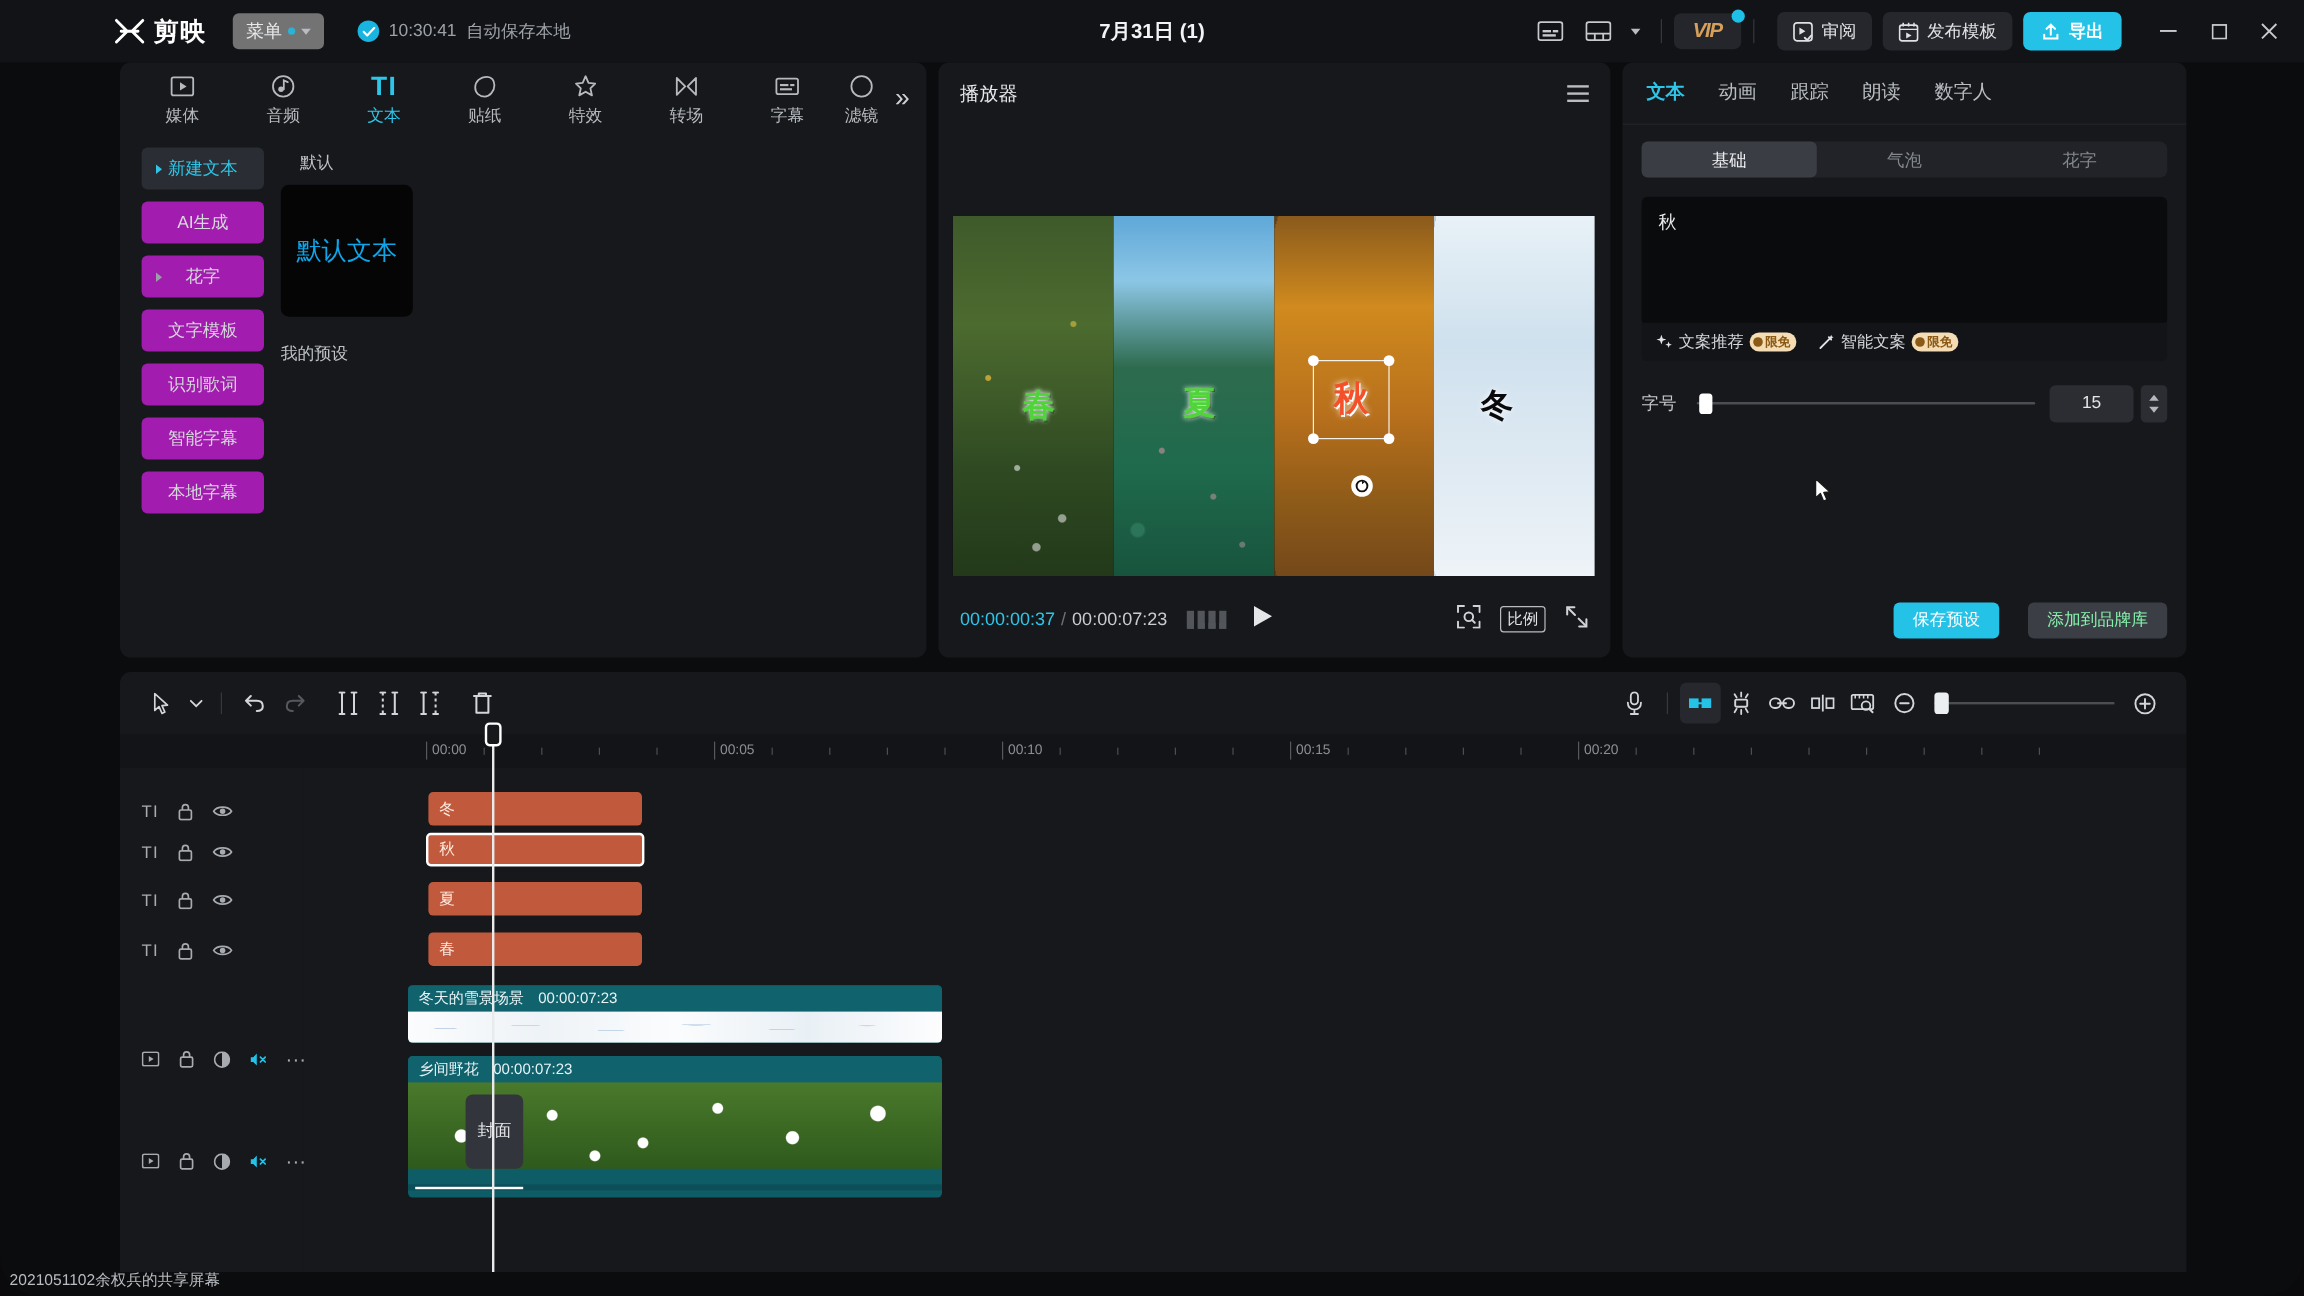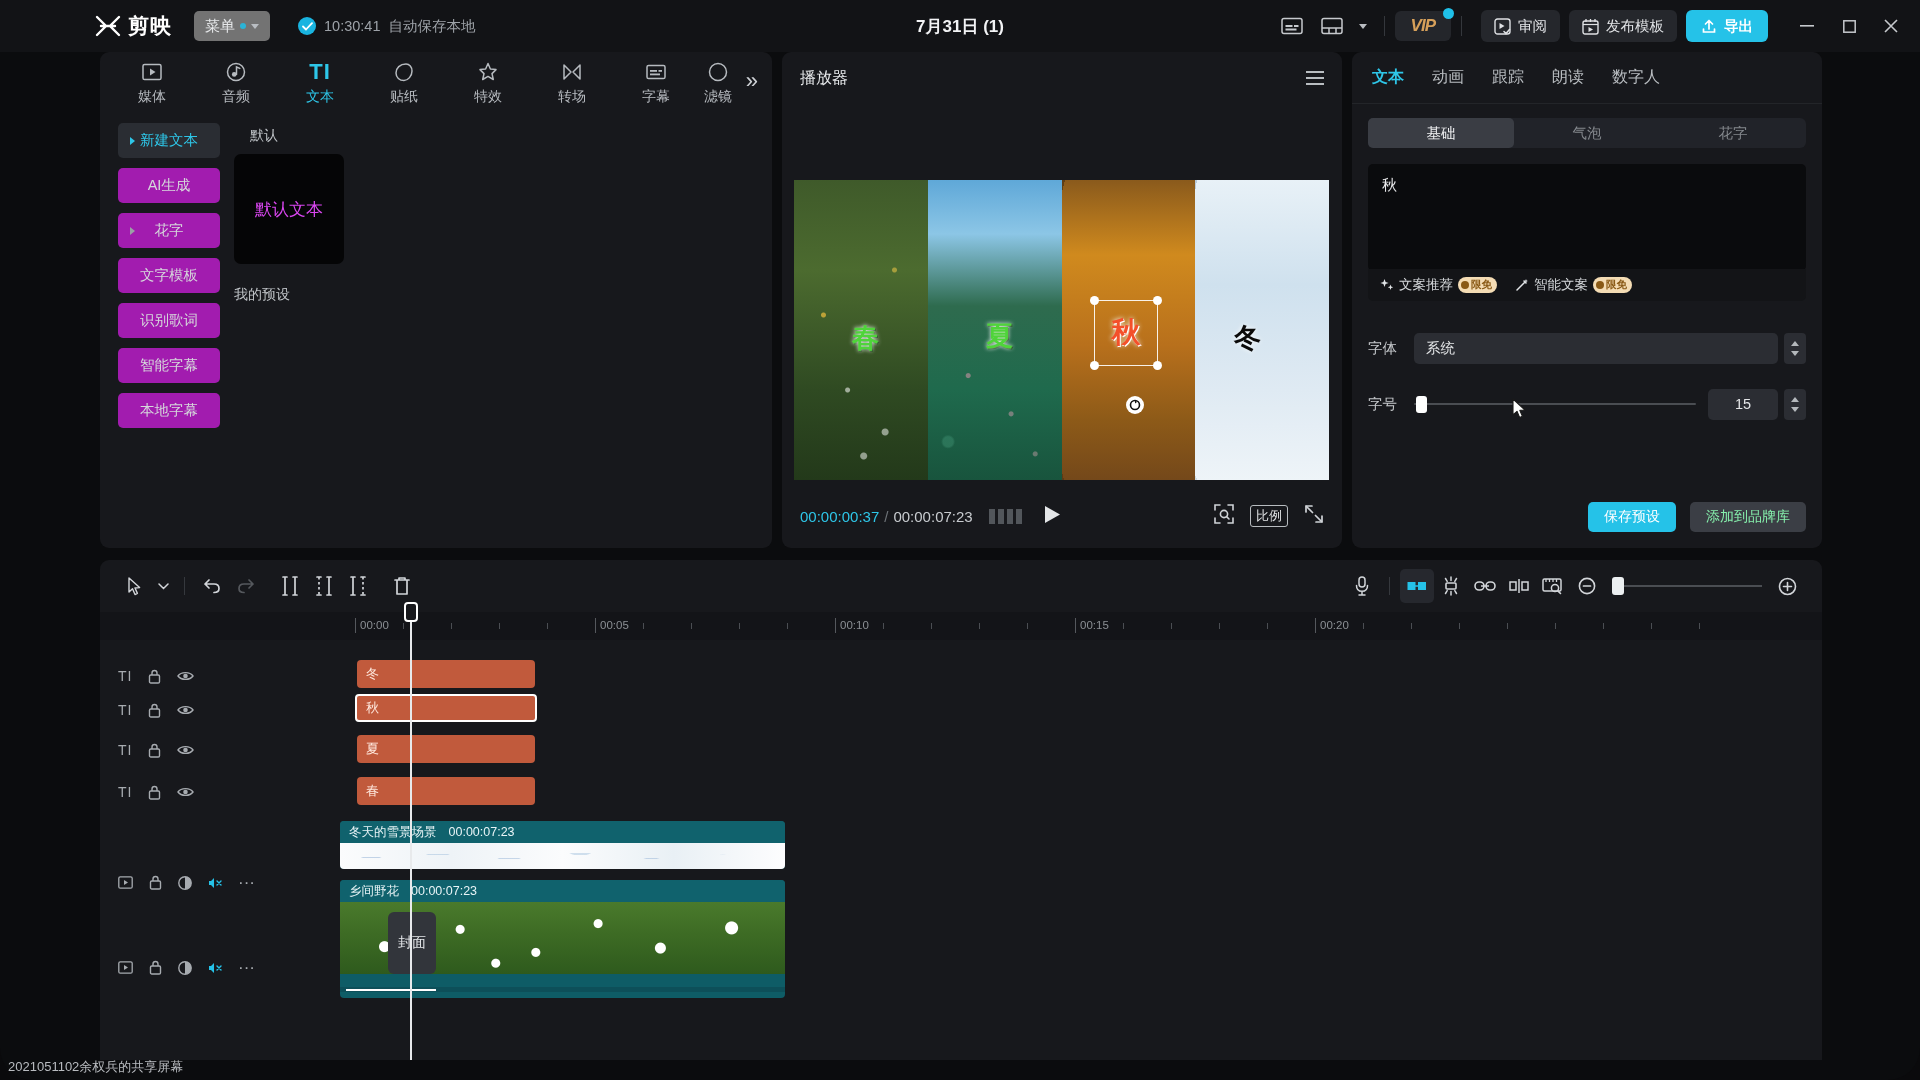--- a/index.html
+++ b/index.html
@@ -60,21 +60,21 @@
   .lside-item{ height:35px; background:#a21caf; border-radius:5px; display:flex; align-items:center;
     justify-content:center; gap:5px; font-size:14.5px; color:#d5d8db; cursor:pointer; position:relative; }
   .lside-item.active{ color:#2ec6e8; background:#2a2d33; }
   .tri{ width:0;height:0;border-top:4px solid transparent;border-bottom:4px solid transparent;
     border-left:5px solid #9ba0a6; position:absolute; left:12px; }
   .tri.on{ border-left-color:#2ec6e8; }
   .lcontent{ flex:1; padding:12px 0 0 14px; }
   .sect-label{ font-size:14px; color:#bfc3c7; margin-bottom:9px;margin-left:16px; }
   .preset-card{ width:110px; height:110px; background:#050506; border-radius:7px;
     display:flex; align-items:center; justify-content:center; cursor:pointer; }
-  .preset-card span{ font-size:17px; color:#d946ef;font-family:Liberation Mono, monospace; }
+  .preset-card span{ font-size:21px; color:#0ea5e9;font-family:Liberation Mono, monospace; }
   .sect-label2{ font-size:14px; color:#bfc3c7; margin-top:22px; }
 
   
   .player{ position:absolute; left:782px; top:52px; width:560px; height:496px;
     background:#17181c; border-radius:9px; overflow:hidden; }
   .pl-head{ height:52px; display:flex; align-items:center; padding:0 18px; }
   .pl-title{ font-size:16px; color:#e7e9eb; }
   .pl-menu{ margin-left:auto; cursor:pointer; display:flex; flex-direction:column; gap:4px; }
   .pl-menu i{ display:block; width:18px; height:2px; background:#b9bdc1; }
   .canvas{ position:absolute; left:12px; top:128px; width:535px; height:300px; background:#000;
@@ -158,21 +158,21 @@
   .stepper{ width:22px; height:31px; margin-left:6px; background:#2b2d33; border-radius:4px;
     display:flex; flex-direction:column; align-items:center; justify-content:center; gap:5px;
     cursor:pointer; }
   .stepper i{ width:0;height:0;border-left:4px solid transparent;border-right:4px solid transparent; }
   .stepper i.up{ border-bottom:5px solid #b4b8bc; } .stepper i.dn{ border-top:5px solid #b4b8bc; }
   .slider{ flex:1; height:31px; display:flex; align-items:center; position:relative; margin-right:12px; }
   .strack{ width:100%; height:2px; background:#4a4d52; border-radius:2px; }
   .sknob{ position:absolute; left:2px; width:11px; height:17px; background:#fff; border-radius:3px; }
   .numbox{ width:70px; height:31px; background:#2b2d33; border-radius:5px; display:flex;
     align-items:center; justify-content:center; font-size:14.5px; color:#e4e6e8; cursor:text; }
-  .rfoot{ position:absolute; right:16px; bottom:16px; display:flex; gap:14px; }
+  .rfoot{ position:absolute; right:16px; bottom:16px; display:flex; gap:24px; }
   .btn-cyan{ height:30px; padding:0 16px; background:#25c2e8; border-radius:5px; display:flex;
     align-items:center; font-size:14px; color:#fff; cursor:pointer; }
   .btn-gray{ height:30px; padding:0 16px; background:#3b3e45; border-radius:5px; display:flex;
     align-items:center; font-size:14px; color:#86efac; cursor:pointer; }
   .cursor-arrow{ position:absolute; pointer-events:none; z-index:30; }
 
   
   .timeline{ position:absolute; left:100px; top:560px; width:1722px; height:500px;
     background:#17181c; border-radius:9px 9px 0 0; overflow:hidden; }
   .tl-toolbar{ height:52px; display:flex; align-items:center; padding:0 18px; }
@@ -520,30 +520,20 @@
             <path d="M2 12 L10 4 M9 3 L11 5" stroke="#e2e5e8" stroke-width="1.5" stroke-linecap="round"></path>
             <path d="M11 1 L11.6 2.4 L13 3 L11.6 3.6 L11 5 L10.4 3.6 L9 3 L10.4 2.4 Z" fill="#e2e5e8"></path>
           </svg>
         <span>智能文案</span>
         <span class="badge">
             <i class="cir"></i>
             <span>限免</span>
           </span>
       </span>
     </div>
-    <div class="row r1">
-      <span class="rlabel">字体</span>
-      <span class="select">
-        <span>系统</span>
-      </span>
-      <span class="stepper">
-          <i class="up"></i>
-          <i class="dn"></i>
-        </span>
-    </div>
     <div class="row r2">
       <span class="rlabel">字号</span>
       <span class="slider">
         <span class="strack"></span>
         <span class="sknob"></span>
       </span>
       <span class="numbox">15</span>
       <span class="stepper">
           <i class="up"></i>
           <i class="dn"></i>

